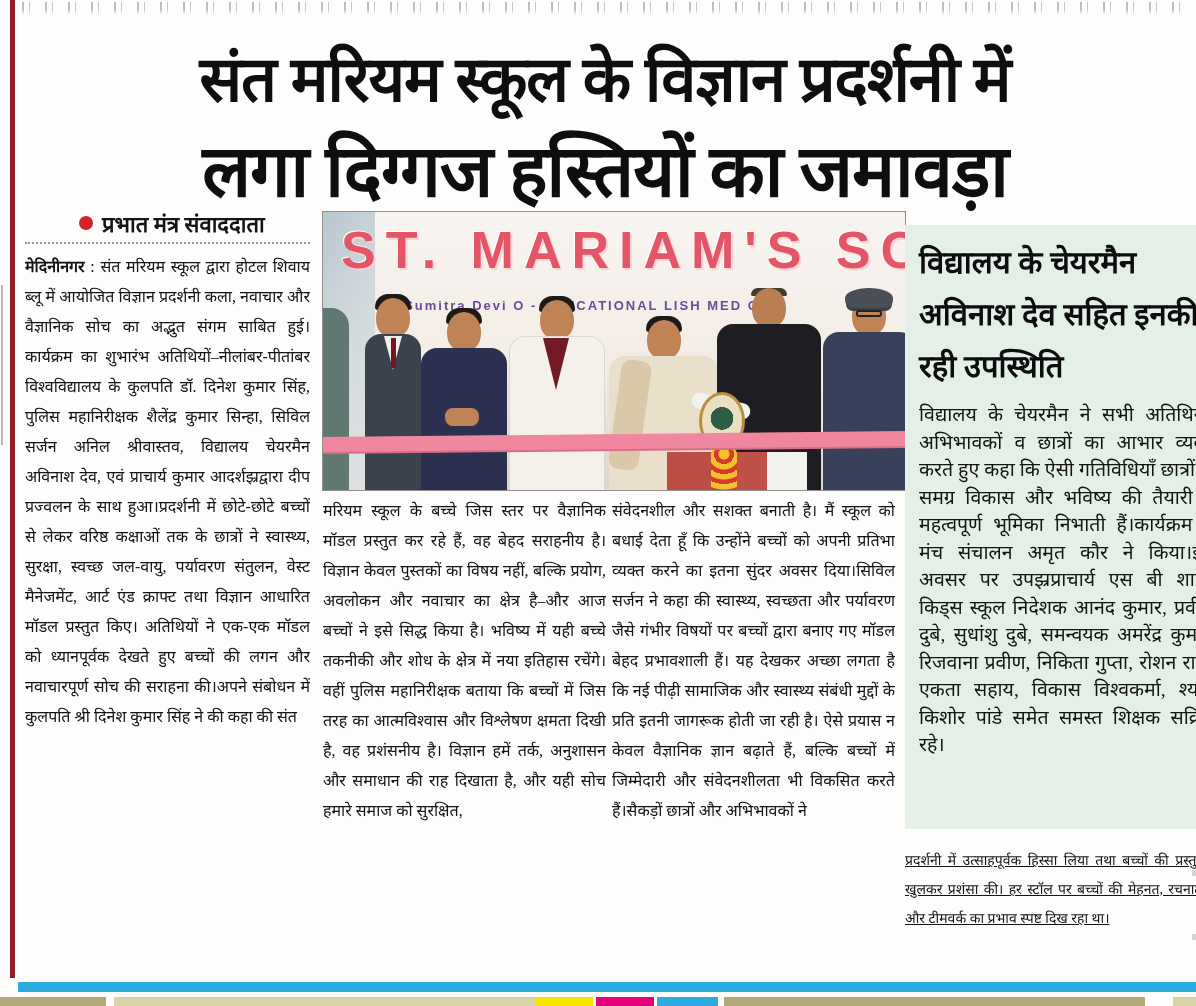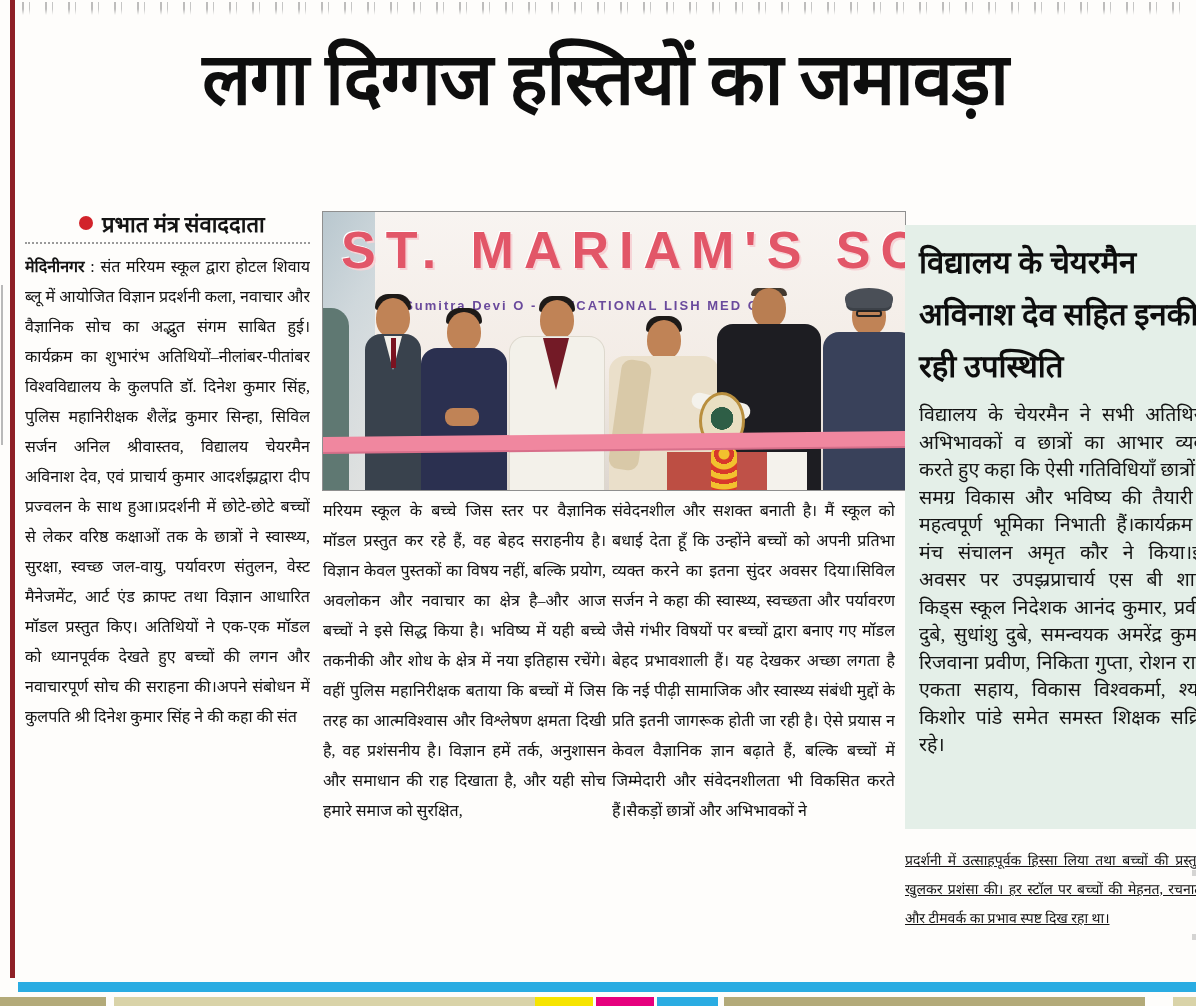--- a/index.html
+++ b/index.html
@@ -121,20 +121,21 @@
 </style>
 </head>
 <body>
 
 <div class="left-rule"></div>
 <div class="left-rule2"></div>
 <div class="top-strip"></div>
 <div class="right-ticks"></div>
 
 <div class="headline">
+  <div class="l1">संत मरियम स्कूल के विज्ञान प्रदर्शनी में</div>
   <div class="l2">लगा दिग्गज हस्तियों का जमावड़ा</div>
 </div>
 
 <div id="col1" class="col">
   <div class="byline">
     <span class="dot"></span>
     <span class="lbl">प्रभात मंत्र संवाददाता</span>
   </div>
   <div class="byline-divider"></div>
   <div class="body-text"><span class="dateline">मेदिनीनगर</span><span> : </span><span>संत मरियम स्कूल द्वारा होटल शिवाय ब्लू में आयोजित विज्ञान प्रदर्शनी कला, नवाचार और वैज्ञानिक सोच का अद्भुत संगम साबित हुई। कार्यक्रम का शुभारंभ अतिथियों–नीलांबर-पीतांबर विश्वविद्यालय के कुलपति डॉ. दिनेश कुमार सिंह, पुलिस महानिरीक्षक शैलेंद्र कुमार सिन्हा, सिविल सर्जन अनिल श्रीवास्तव, विद्यालय चेयरमैन अविनाश देव, एवं प्राचार्य कुमार आदर्शझ्रद्वारा दीप प्रज्वलन के साथ हुआ।प्रदर्शनी में छोटे-छोटे बच्चों से लेकर वरिष्ठ कक्षाओं तक के छात्रों ने स्वास्थ्य, सुरक्षा, स्वच्छ जल-वायु, पर्यावरण संतुलन, वेस्ट मैनेजमेंट, आर्ट एंड क्राफ्ट तथा विज्ञान आधारित मॉडल प्रस्तुत किए। अतिथियों ने एक-एक मॉडल को ध्यानपूर्वक देखते हुए बच्चों की लगन और नवाचारपूर्ण सोच की सराहना की।अपने संबोधन में कुलपति श्री दिनेश कुमार सिंह ने की कहा की संत</span></div>

